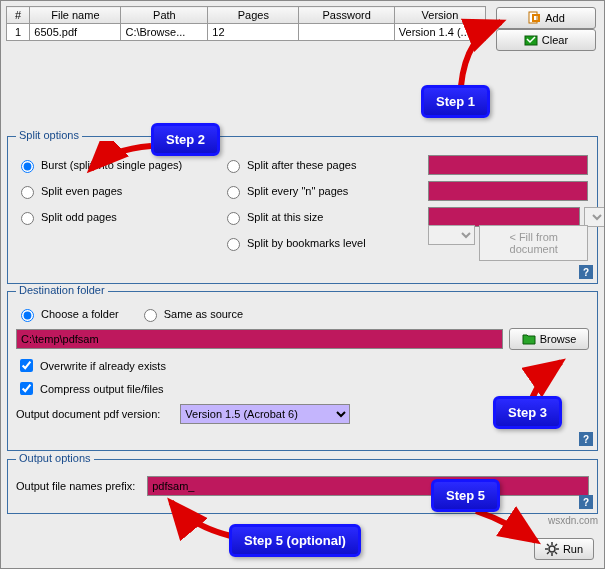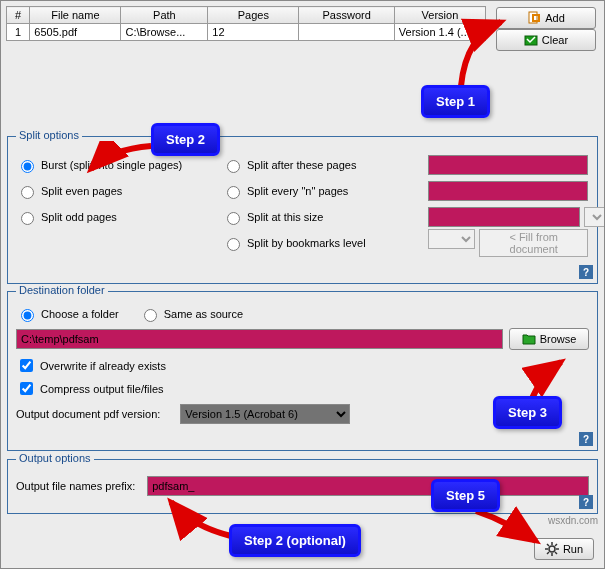--- a/index.html
+++ b/index.html
@@ -103,24 +103,24 @@
     border: 1px solid #888;
     height: 20px;
     padding: 1px 4px;
     font-size: 11px;
     background: #be185d;
   }
   select {
     border: 1px solid #888;
     height: 20px;
     font-size: 11px;
-    background: #737373;
+    background: #c4b5fd;
   }
   .fill-btn {
-    height: 28px;
+    height: 36px;
     border: 1px solid #aaa;
     background: #f0f0f0;
     color: #999;
     font-size: 11px;
     padding: 0 6px;
   }
   .help {
     width: 14px; height: 14px;
     border: 1px solid #3a6ea5;
     color: #fff;
@@ -347,21 +347,21 @@
           <line x1="10" y1="4" x2="12" y2="2"></line>
         </g>
       </svg>
   </span>
   <span>Run</span>
 </div>
 
 <div class="callout" style="left:420px; top:84px;">Step 1</div>
 <div class="callout" style="left:150px; top:122px;">Step 2</div>
 <div class="callout" style="left:492px; top:395px;">Step 3</div>
-<div class="callout" style="left:228px; top:523px;">Step 2 (optional)</div>
+<div class="callout" style="left:228px; top:523px;">Step 5 (optional)</div>
 <div class="callout" style="left:430px; top:478px;">Step 5</div>
 
 <svg class="arrow" style="left:450px; top:15px; width:60px; height:75px;">
   <defs>
       <marker id="ah1" markerWidth="8" markerHeight="8" refX="6" refY="3" orient="auto">
         <path d="M0,0 L7,3 L0,6 z" fill="#d00"></path>
       </marker>
     </defs>
   <path d="M10 70 Q15 20 50 6" stroke="#d00" stroke-width="6" fill="none" marker-end="url(#ah1)"></path>
 </svg>

